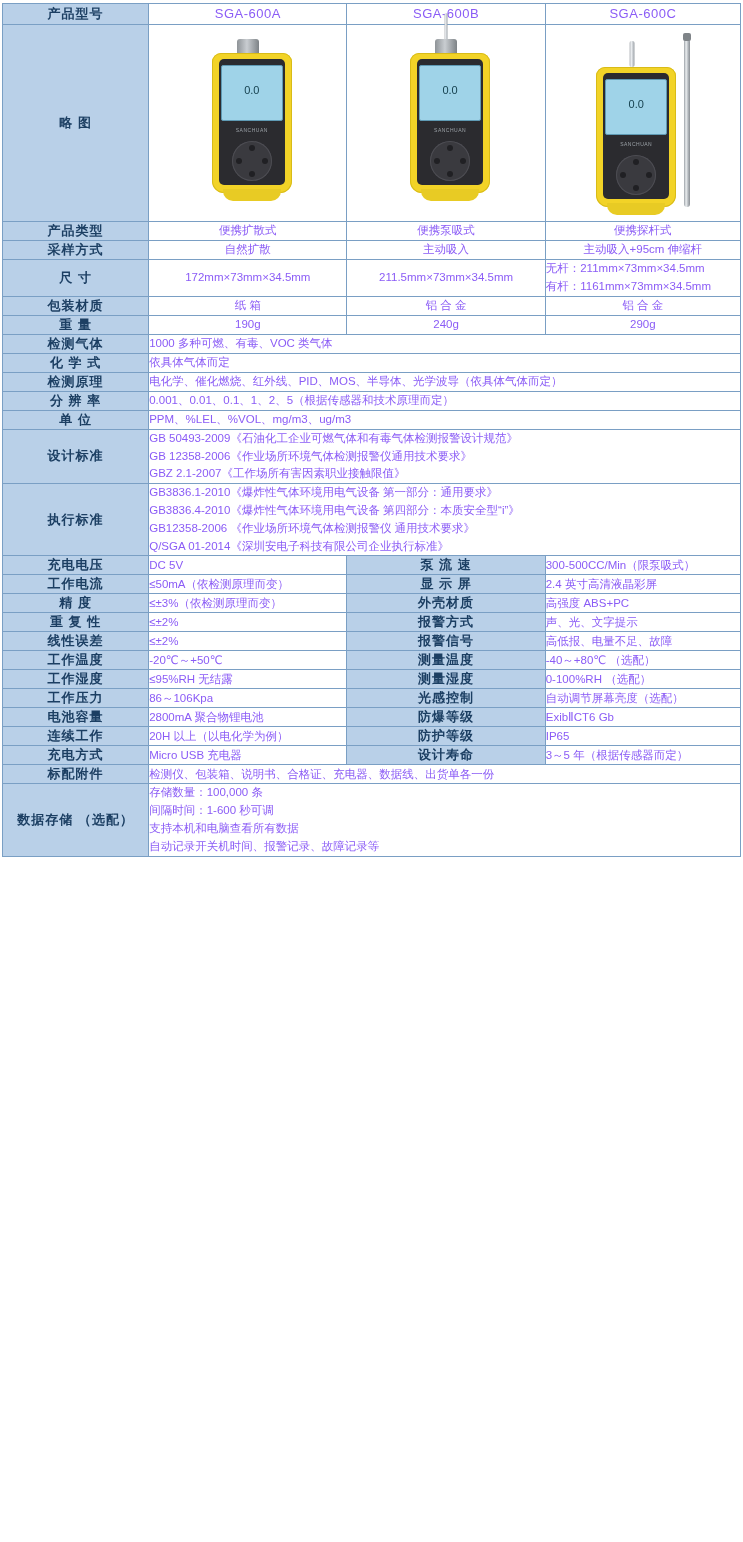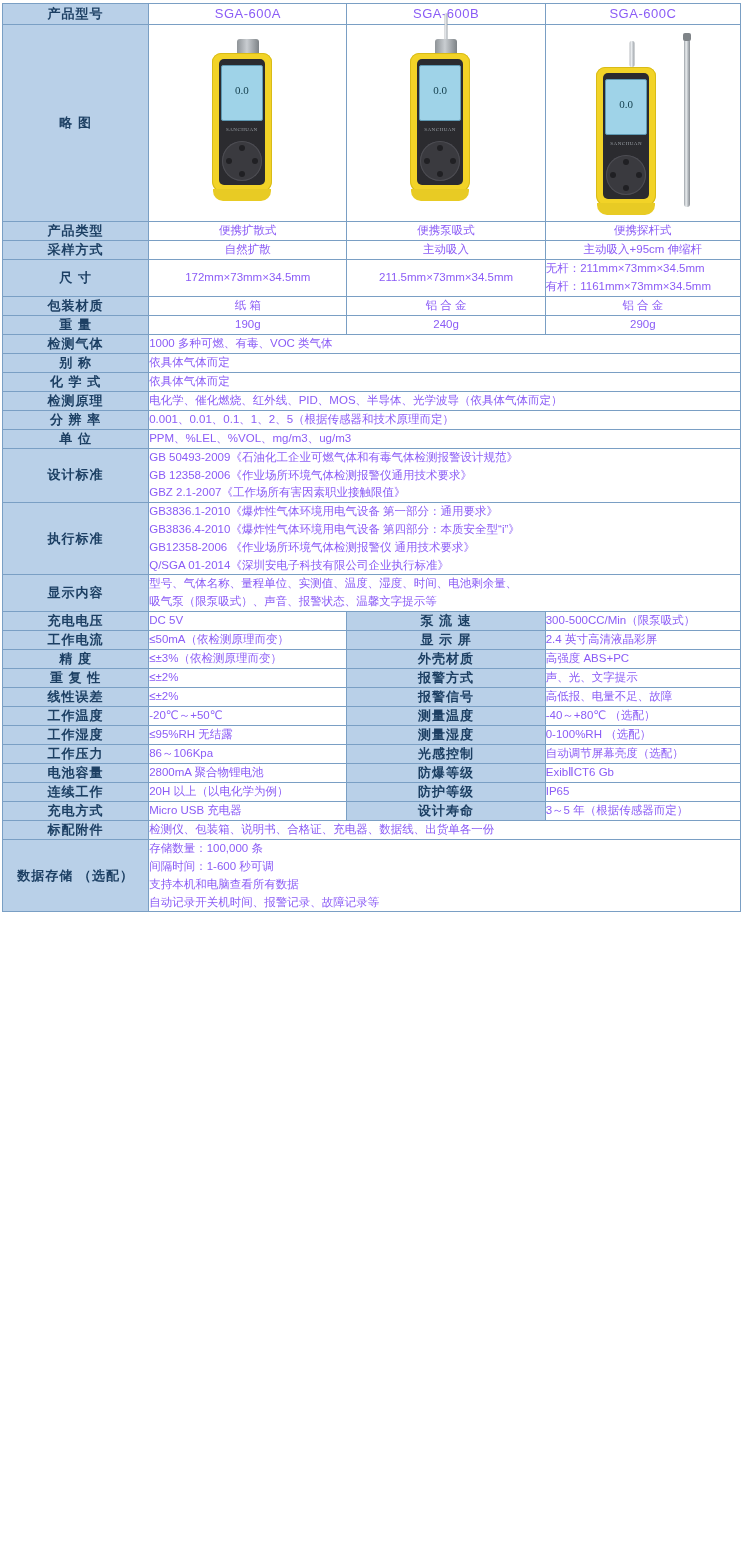--- a/index.html
+++ b/index.html
@@ -90,26 +90,25 @@
     left: 50%;
     transform: translateX(-50%);
     top: -14px;
     width: 22px;
     height: 16px;
     background: linear-gradient(to right, #8e9397, #c9cdd1 45%, #7d8286);
     border-radius: 3px 3px 1px 1px;
   }
   .body {
     position: relative;
-    width: 60px;
+    width: 80px;
     height: 140px;
     background: #f2d327;
     border-radius: 9px 9px 12px 12px;
     box-shadow: inset 0 0 0 1px #d8bb18;
-    font-family: Liberation Serif, serif;
   }
   .body .inner {
     position: absolute;
     left: 7px;
     right: 7px;
     top: 6px;
     bottom: 8px;
     background: #2b2b2f;
     border-radius: 5px;
   }
@@ -319,24 +318,20 @@
         <td class="val center">190g</td>
         <td class="val center">240g</td>
         <td class="val center">290g</td>
       </tr>
 
       <tr>
         <td class="lbl">检测气体</td>
         <td class="val" colspan="3">1000 多种可燃、有毒、VOC 类气体</td>
       </tr>
       <tr>
-        <td class="lbl">别  称</td>
-        <td class="val" colspan="3">依具体气体而定</td>
-      </tr>
-      <tr>
         <td class="lbl">化 学 式</td>
         <td class="val" colspan="3">依具体气体而定</td>
       </tr>
       <tr>
         <td class="lbl">检测原理</td>
         <td class="val" colspan="3">电化学、催化燃烧、红外线、PID、MOS、半导体、光学波导（依具体气体而定）</td>
       </tr>
       <tr>
         <td class="lbl">分 辨 率</td>
         <td class="val" colspan="3">0.001、0.01、0.1、1、2、5（根据传感器和技术原理而定）</td>
@@ -358,27 +353,20 @@
       <tr>
         <td class="lbl">执行标准</td>
         <td class="val" colspan="3">
           <span class="line">GB3836.1-2010《爆炸性气体环境用电气设备 第一部分：通用要求》</span>
           <span class="line">GB3836.4-2010《爆炸性气体环境用电气设备 第四部分：本质安全型“i”》</span>
           <span class="line">GB12358-2006 《作业场所环境气体检测报警仪 通用技术要求》</span>
           <span class="line">Q/SGA 01-2014《深圳安电子科技有限公司企业执行标准》</span>
         </td>
       </tr>
 
-      <tr>
-        <td class="lbl">显示内容</td>
-        <td class="val" colspan="3">
-          <span class="line">型号、气体名称、量程单位、实测值、温度、湿度、时间、电池剩余量、</span>
-          <span class="line">吸气泵（限泵吸式）、声音、报警状态、温馨文字提示等</span>
-        </td>
-      </tr>
 
       <tr>
         <td class="lbl">充电电压</td>
         <td class="val">DC 5V</td>
         <td class="lbl">泵 流 速</td>
         <td class="val">300-500CC/Min（限泵吸式）</td>
       </tr>
       <tr>
         <td class="lbl">工作电流</td>
         <td class="val">≤50mA（依检测原理而变）</td>

